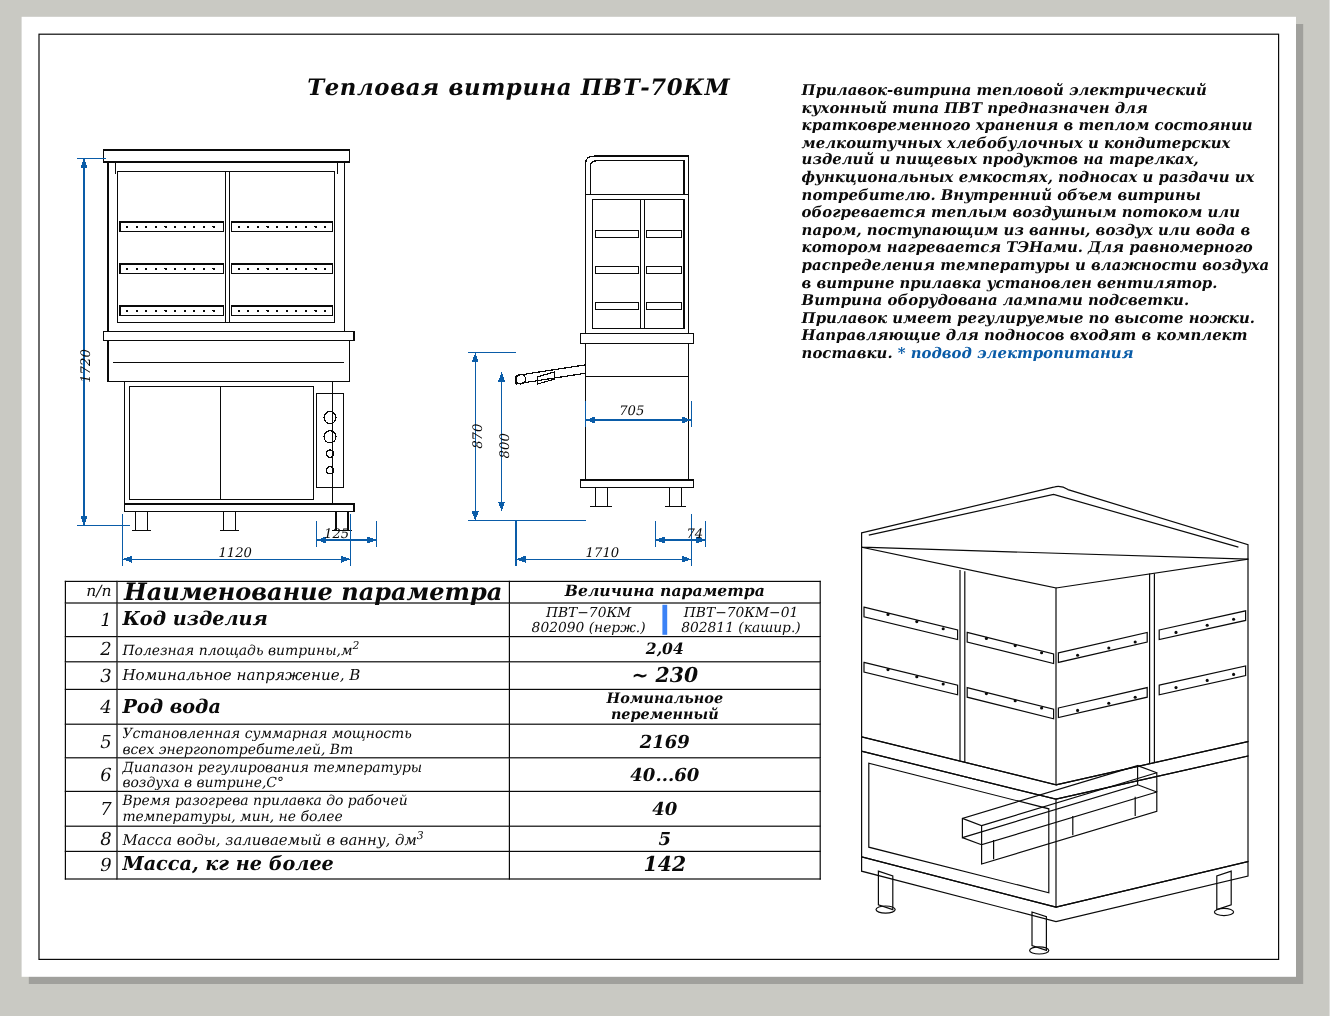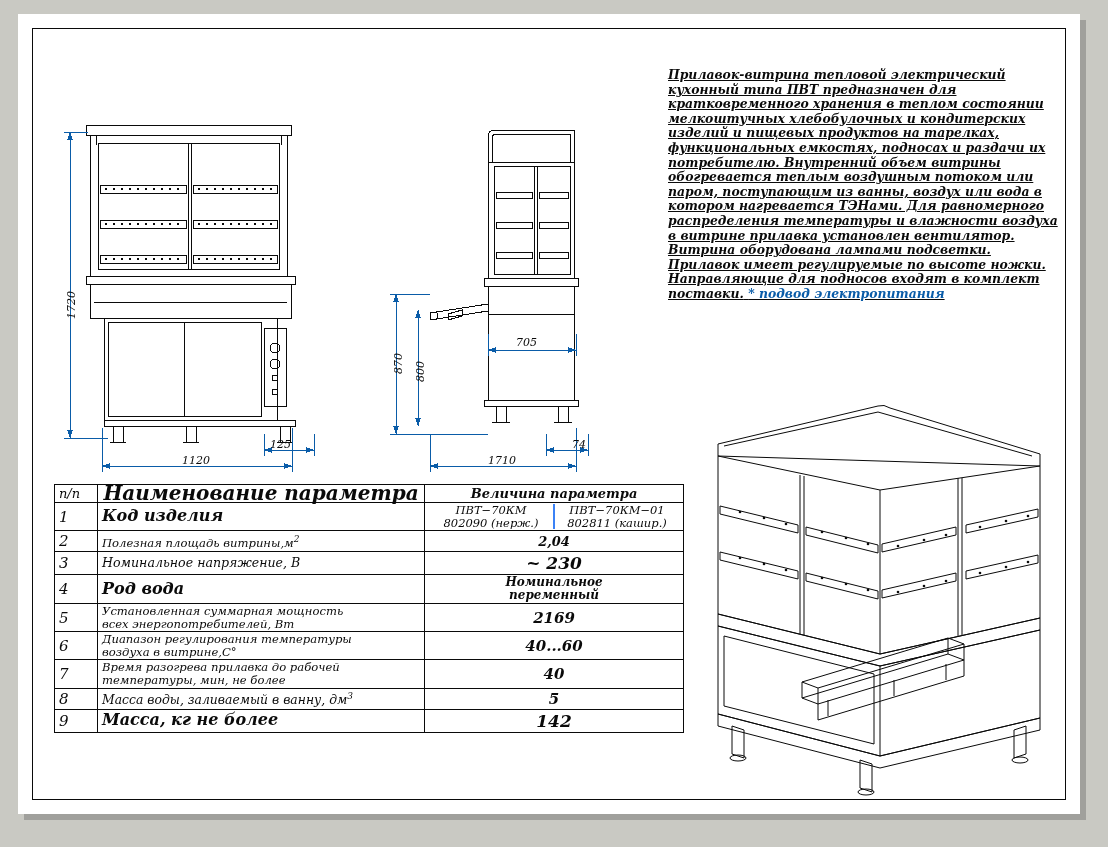--- a/index.html
+++ b/index.html
@@ -23,21 +23,21 @@
   #title{
     position:absolute;left:238px;top:48px;width:400px;
     font-family:"DejaVu Serif", serif;font-style:italic;font-weight:bold;
     font-size:19px;color:#0a0a0a;letter-spacing:0.5px;
   }
 
   
   #desc{
     position:absolute;left:650px;top:54px;width:390px;
     font-family:"DejaVu Serif", serif;font-style:italic;font-weight:bold;
-    font-size:12.4px;line-height:14.6px;color:#0a0a0a;text-align:left;text-decoration:underline;
+    font-size:12.4px;line-height:14.6px;color:#0a0a0a;text-align:left;
   }
   #desc .note{color:#0a5ca8;}
 
   
   .dimtxt{
     position:absolute;font-family:"DejaVu Serif", serif;font-style:italic;
     font-size:11px;color:#0a0a0a;white-space:nowrap;
   }
   .vtxt{
     position:absolute;font-family:"DejaVu Serif", serif;font-style:italic;
@@ -50,39 +50,40 @@
     position:absolute;left:36px;top:470px;width:630px;
     border-collapse:collapse;
   }
   #table td{
     border:1px solid #0a0a0a;
     font-family:"DejaVu Serif", serif;font-style:italic;
     color:#0a0a0a;
     padding:1px 4px;
     vertical-align:middle;
   }
-  .c-num{width:34px;text-align:left;font-size:15px;}
+  .c-num{width:34px;text-align:right;font-size:15px;}
   .c-name{width:318px;font-size:11.6px;line-height:12.6px;}
   .c-val{width:auto;text-align:center;font-size:15px;font-weight:bold;}
   .big{font-size:16px;font-weight:bold;}
   .bigger{font-size:17px;font-weight:bold;}
   .hdr1{font-size:20px;font-weight:bold;text-align:center;}
   .hdr2{font-size:13px;font-weight:bold;text-align:center;}
   .sup{font-size:9px;vertical-align:super;}
   .twocol{display:flex;}
   .twocol>div{flex:1;font-size:11.5px;font-style:italic;font-weight:normal;line-height:12.5px;text-align:center;}
-  .twocol>div:first-child{border-right:2px solid #3b82f6;}
+  .twocol>div:first-child{border-right:4px solid #3b82f6;}
   .small-norm{font-size:12px;font-weight:bold;line-height:13px;}
 </style>
 </head>
 <body>
 
 <div id="sheet">
   <div id="frame"></div>
 
+  <div id="title">Тепловая витрина  ПВТ-70КМ</div>
 
   <div id="desc">
     <span>Прилавок-витрина тепловой электрический кухонный типа ПВТ предназначен для кратковременного хранения в теплом состоянии мелкоштучных хлебобулочных и кондитерских изделий и пищевых продуктов на тарелках, функциональных емкостях, подносах и раздачи их потребителю. Внутренний объем витрины обогревается теплым воздушным потоком или паром, поступающим из ванны, воздух или вода в котором нагревается ТЭНами. Для равномерного распределения температуры и влажности воздуха в витрине прилавка установлен вентилятор. Витрина оборудована лампами подсветки. Прилавок имеет регулируемые по высоте ножки. Направляющие для подносов входят в комплект поставки.</span>
     <span class="note">* подвод электропитания</span>
   </div>
 
   <svg width="1062" height="800" style="position:absolute;left:0;top:0;">
     <g stroke="#0a0a0a" fill="none" stroke-width="1" shape-rendering="crispEdges">
 
       <rect x="68" y="111" width="205" height="10"></rect>

